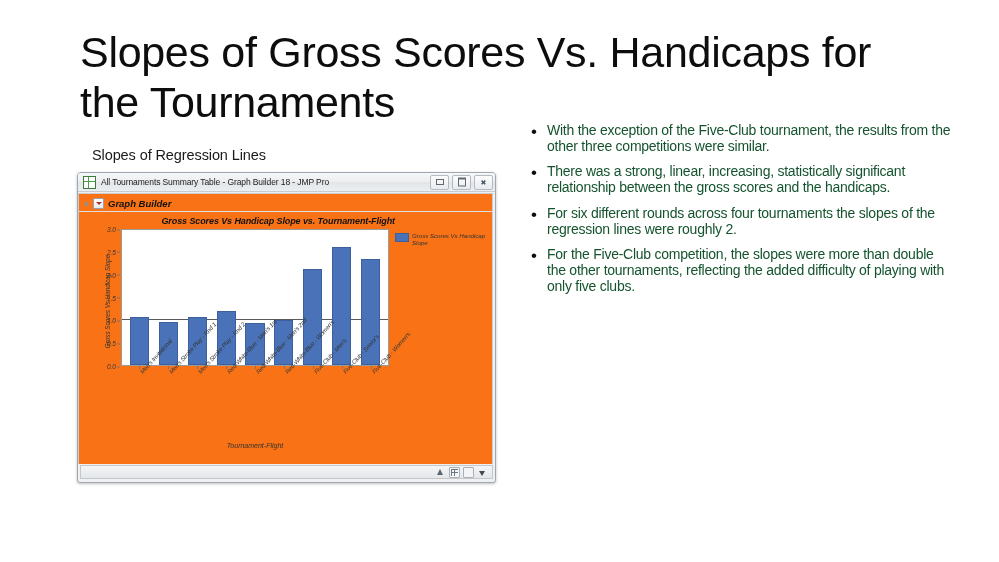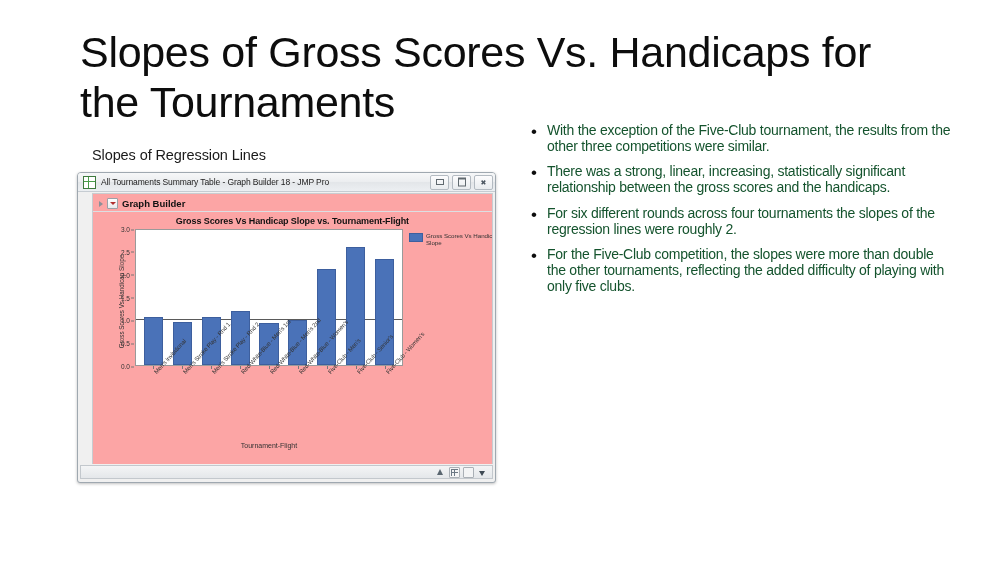--- a/index.html
+++ b/index.html
@@ -107,28 +107,29 @@
     transform: translate(-50%,-50%);
     font-size: 7px;
     color: #4a5560;
     line-height: 1;
   }
   .win-btn.min .g { border: 1px solid #60696f; width: 6px; height: 4px; }
   .win-btn.max .g { border: 1px solid #60696f; width: 6px; height: 6px; border-top-width: 2px; }
 
   
   .jmp-body {
-    background: #fca5a5;
+    background: #f97316;
     height: 271px;
-    margin: 1px 2px 0 14px;
+    margin: 1px 2px 0 0;
     border: 1px solid #c8ccd0;
     border-bottom: none;
     box-sizing: border-box;
     position: relative;
     overflow: hidden;
+    font-style: italic;
   }
   .gb-header {
     display: flex;
     align-items: center;
     gap: 4px;
     padding: 4px 0 2px 6px;
     border-bottom: 1px solid #dcdfe2;
   }
   .gb-tri {
     width: 0; height: 0;

